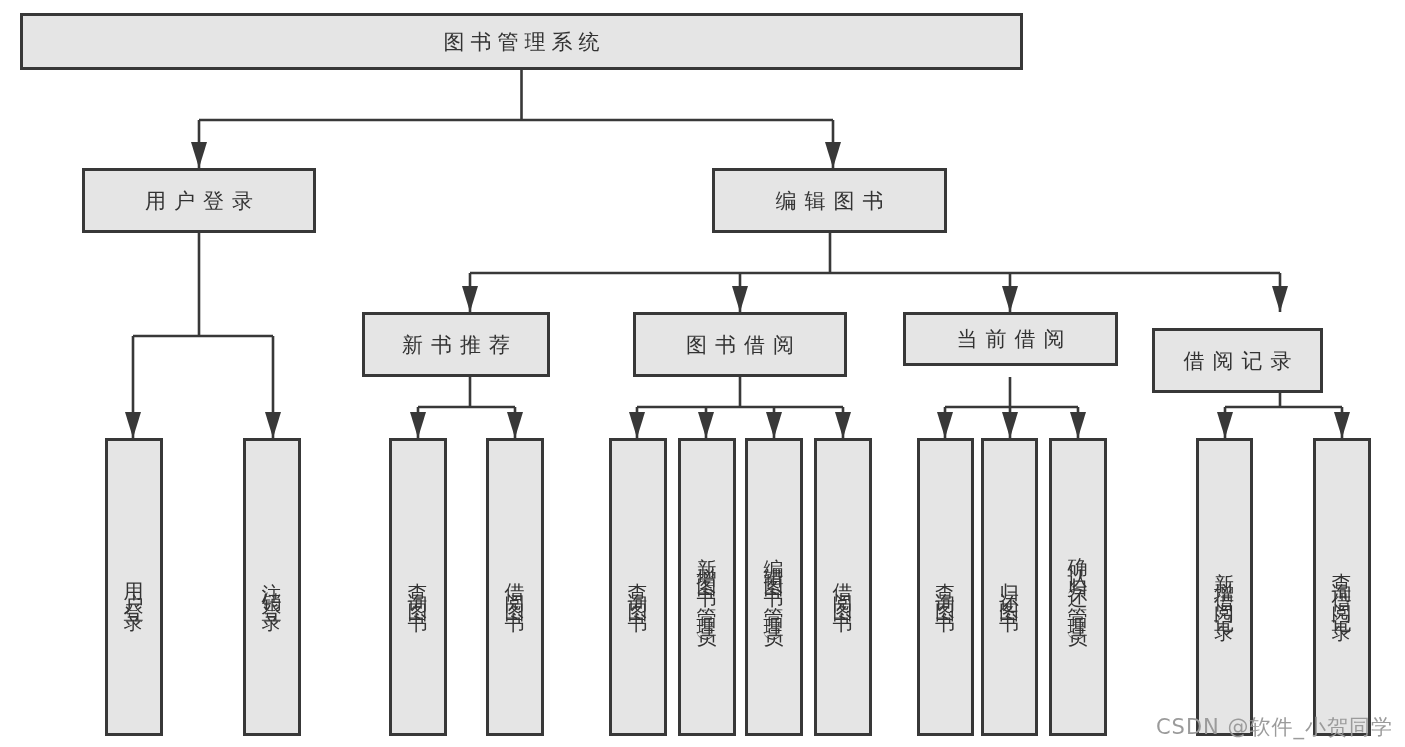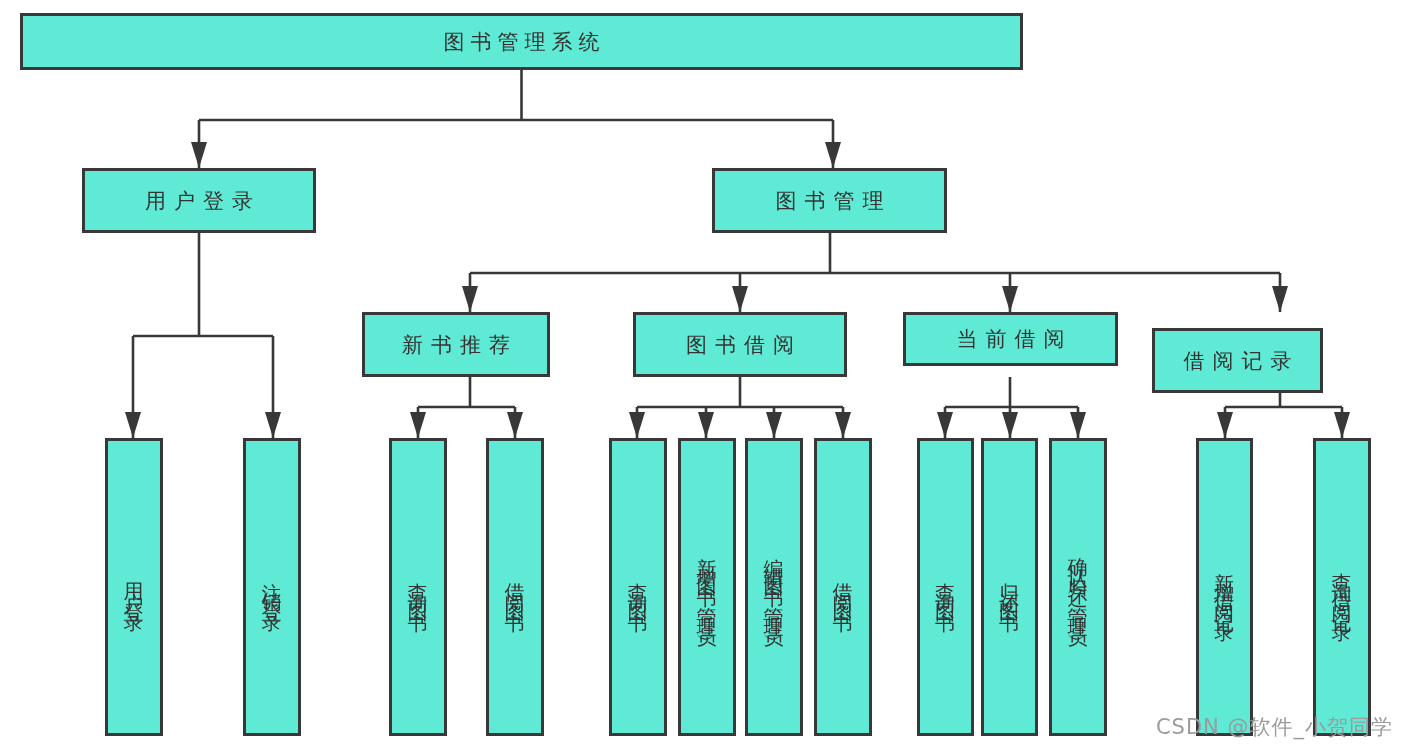--- a/index.html
+++ b/index.html
@@ -8,21 +8,21 @@
     width:1405px;height:747px;
     background:#ffffff;
     font-family:"DejaVu Sans","Liberation Sans",sans-serif;
     overflow:hidden;
   }
   .connectors{position:absolute;left:0;top:0;z-index:1;}
   .node{
     position:absolute;
     box-sizing:border-box;
     border:3px solid #383838;
-    background:#5eead4;
+    background:#e5e5e5;
     display:flex;
     align-items:center;
     justify-content:center;
     color:#333333;
     z-index:2;
     text-align:right;
   }
   .hbox{
     font-size:21px;
     letter-spacing:8px;
@@ -92,21 +92,21 @@
 
       <path d="M1280 377 V407 M1225 407 H1342"></path>
       <path d="M1225 407 V438" marker-end="url(#arrowhead)"></path>
       <path d="M1342 407 V438" marker-end="url(#arrowhead)"></path>
     </g>
   </svg>
 
   <div class="node hbox root" style="left:20px;top:13px;width:1003px;height:57px;">图书管理系统</div>
 
   <div class="node hbox" style="left:82px;top:168px;width:234px;height:65px;">用户登录</div>
-  <div class="node hbox" style="left:712px;top:168px;width:235px;height:65px;">图书管理</div>
+  <div class="node hbox" style="left:712px;top:168px;width:235px;height:65px;">编辑图书</div>
 
   <div class="node hbox" style="left:362px;top:312px;width:188px;height:65px;">新书推荐</div>
   <div class="node hbox" style="left:633px;top:312px;width:214px;height:65px;">图书借阅</div>
   <div class="node hbox" style="left:903px;top:312px;width:215px;height:54px;">当前借阅</div>
   <div class="node hbox" style="left:1152px;top:312px;width:171px;height:65px;margin-top:16px;">借阅记录</div>
 
   <div class="node leaf" style="left:105px;top:438px;width:58px;height:298px;">用户登录</div>
   <div class="node leaf" style="left:243px;top:438px;width:58px;height:298px;">注销登录</div>
 
   <div class="node leaf" style="left:389px;top:438px;width:58px;height:298px;">查询图书</div>

